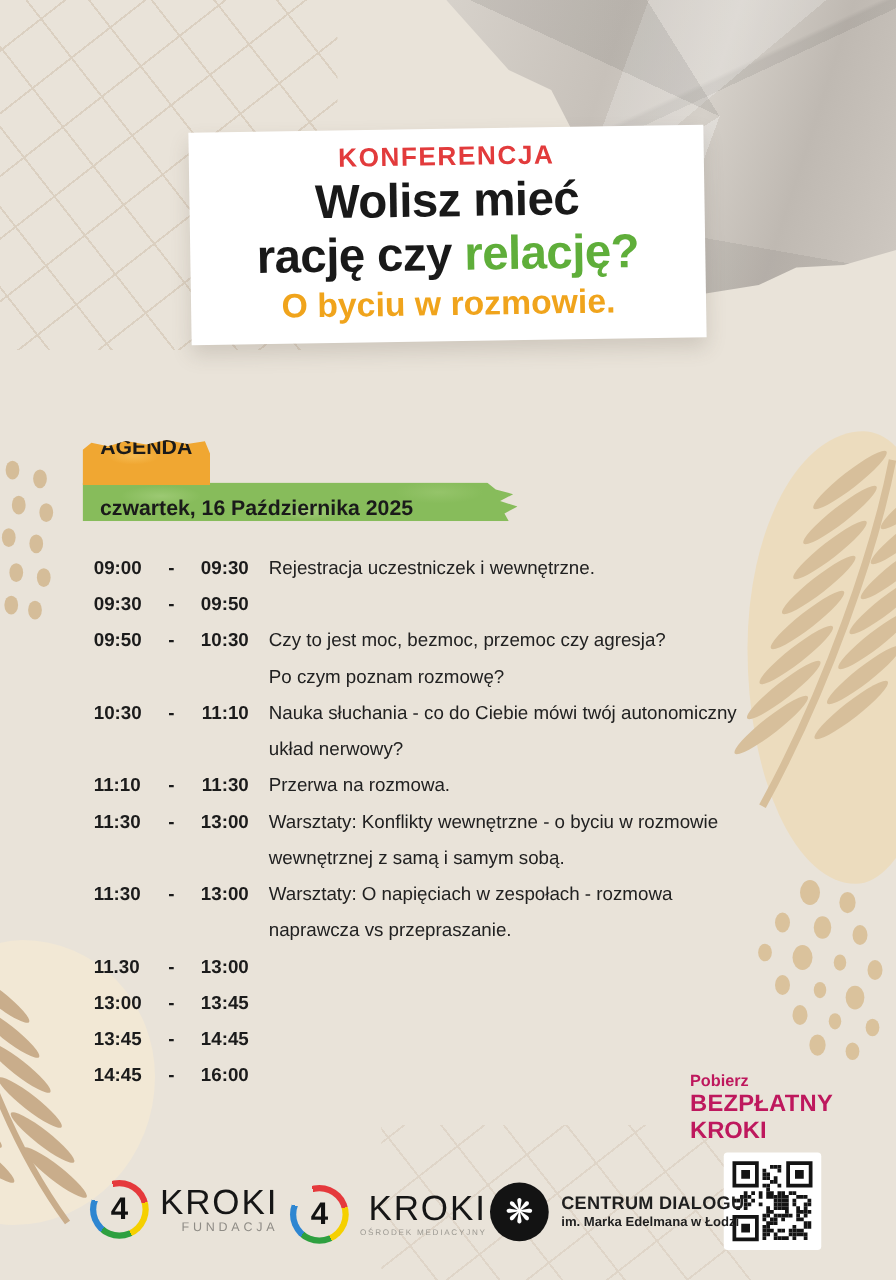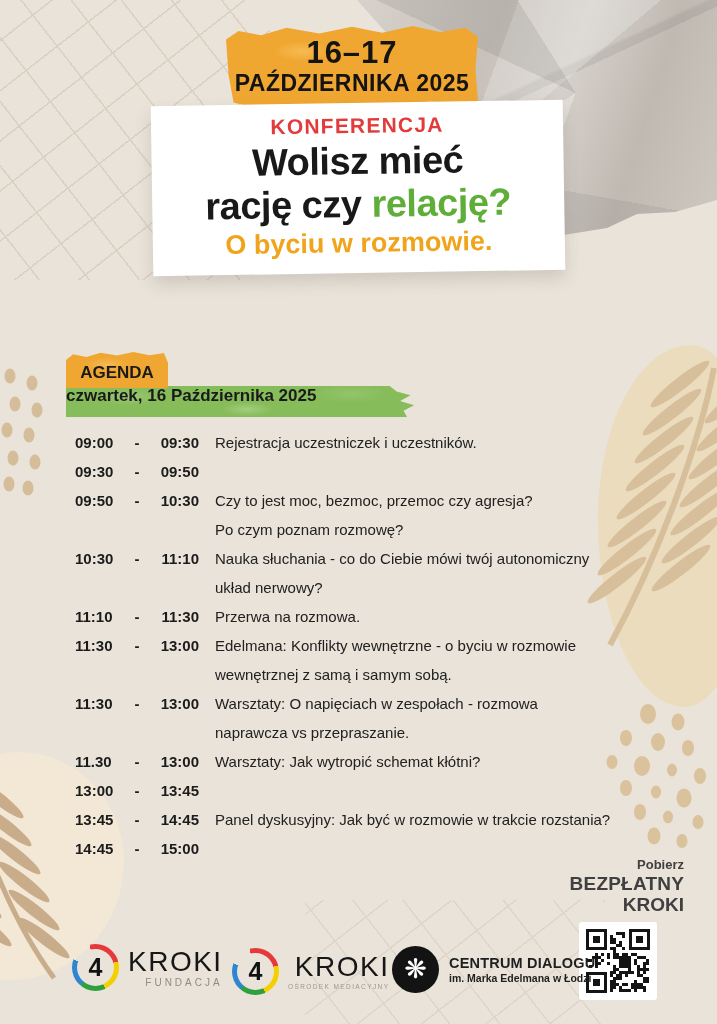--- a/index.html
+++ b/index.html
@@ -69,41 +69,41 @@
   }
   
   .agenda-tag{
     position:absolute;z-index:6;left:66px;top:352px;width:102px;height:36px;
     background:#f0a732;
     background-image:radial-gradient(30px 10px at 40% 35%, #f6bb52 0%, transparent 70%);
     clip-path:polygon(0 22%,7% 6%,20% 14%,34% 2%,50% 10%,66% 0,82% 9%,96% 3%,100% 30%,100% 100%,0 100%);
     font-size:17px;font-weight:800;color:#1a1a1a;
     padding-left:0;display:flex;align-items:flex-end;justify-content:center;
   }
-  .agenda-tag span{margin-bottom:5px;}
+  .agenda-tag span{margin-bottom:20px;}
   .day-band{
     position:absolute;z-index:5;left:66px;top:386px;width:348px;height:31px;
     background-color:#87bc5b;
     background-image:
       radial-gradient(46px 12px at 18% 35%, #9cc973 0%, transparent 70%),
       radial-gradient(36px 10px at 52% 75%, #a4ce7c 0%, transparent 70%),
       radial-gradient(50px 13px at 82% 25%, #95c46a 0%, transparent 70%);
     clip-path:polygon(0 0,93% 0,95% 18%,99% 30%,96% 48%,100% 62%,97% 80%,98% 100%,0 100%);
-    display:flex;align-items:flex-start;
-    font-size:17px;font-weight:800;color:#1a1a1a;box-sizing:border-box;
-  }
-  
-  .schedule{position:absolute;z-index:5;left:75px;top:428px;width:575px;}
+    display:flex;align-items:flex-end;
+    font-size:17px;font-weight:800;color:#1a1a1a;padding-left:14px;box-sizing:border-box;
+  }
+  
+  .schedule{position:absolute;z-index:5;left:75px;top:440px;width:575px;}
   .row{display:flex;align-items:flex-start;line-height:29px;font-size:15px;}
   .t-start{width:48px;font-weight:700;color:#1b1b1b;}
   .t-dash{width:28px;text-align:center;font-weight:700;color:#1b1b1b;}
   .t-end{width:48px;text-align:right;font-weight:700;color:#1b1b1b;}
   .t-desc{margin-left:16px;white-space:pre-line;color:#212121;}
   
-  .ticket{position:absolute;z-index:5;left:552px;top:857px;width:132px;text-align:right;color:#404040;}
+  .ticket{position:absolute;z-index:5;left:552px;top:857px;width:132px;text-align:left;color:#be185d;}
   .ticket-l1{font-size:13px;font-weight:700;line-height:16px;}
   .ticket-l2{font-size:19px;font-weight:800;line-height:21px;letter-spacing:.2px;}
   .ticket-l3{font-size:19px;font-weight:800;line-height:21px;}
   .qr{position:absolute;z-index:5;left:579px;top:922px;width:78px;height:78px;background:#fff;border-radius:3px;}
   .qr .modules{position:absolute;left:7px;top:7px;width:64px;height:64px;}
   .qr .m{position:absolute;width:3px;height:3px;background:#141414;}
   .finder{position:absolute;width:15px;height:15px;border:3px solid #141414;}
   .finder:after{content:"";position:absolute;left:4px;top:4px;width:7px;height:7px;background:#141414;}
   .f-tl{left:0;top:0;} .f-tr{right:0;top:0;} .f-bl{left:0;bottom:0;}
   
@@ -205,24 +205,20 @@
       <ellipse cx="56" cy="92" rx="5" ry="6.5"></ellipse>
         <ellipse cx="84" cy="98" rx="7.5" ry="9.5"></ellipse>
       <ellipse cx="40" cy="112" rx="6" ry="8"></ellipse>
         <ellipse cx="68" cy="117" rx="5" ry="6.5"></ellipse>
       <ellipse cx="98" cy="122" rx="5.5" ry="7"></ellipse>
         <ellipse cx="54" cy="136" rx="6.5" ry="8.5"></ellipse>
       <ellipse cx="82" cy="141" rx="5.5" ry="7"></ellipse>
     </g>
   </svg>
 
-  <div class="date-banner">
-    <div class="date-line1">16–17</div>
-    <div class="date-line2">PAŹDZIERNIKA 2025</div>
-  </div>
 
   <div class="title-card">
     <div class="kicker">KONFERENCJA</div>
     <div class="title-l1">Wolisz mieć</div>
     <div class="title-l2"><span>rację czy </span><span class="title-green">relację?</span></div>
     <div class="subtitle">O byciu w rozmowie.</div>
   </div>
 
 
   <div class="agenda-tag">
@@ -231,21 +227,21 @@
   <div class="day-band">
       <span>czwartek, 16 Października 2025</span>
     </div>
 
   <div class="schedule">
 
       <div class="row">
         <span class="t-start">09:00</span>
         <span class="t-dash">-</span>
         <span class="t-end">09:30</span>
-        <span class="t-desc">Rejestracja uczestniczek i uczestników.</span>
+        <span class="t-desc">Rejestracja uczestniczek i wewnętrzne.</span>
       </div>
 
       <div class="row">
         <span class="t-start">09:30</span>
         <span class="t-dash">-</span>
         <span class="t-end">09:50</span>
       </div>
 
       <div class="row">
         <span class="t-start">09:50</span>
@@ -267,56 +263,54 @@
         <span class="t-start">11:10</span>
         <span class="t-dash">-</span>
         <span class="t-end">11:30</span>
         <span class="t-desc">Przerwa na rozmowa.</span>
       </div>
 
       <div class="row">
         <span class="t-start">11:30</span>
         <span class="t-dash">-</span>
         <span class="t-end">13:00</span>
-        <span class="t-desc">Edelmana: Konflikty wewnętrzne - o byciu w rozmowie
+        <span class="t-desc">Warsztaty: Konflikty wewnętrzne - o byciu w rozmowie
 wewnętrznej z samą i samym sobą.</span>
       </div>
 
       <div class="row">
         <span class="t-start">11:30</span>
         <span class="t-dash">-</span>
         <span class="t-end">13:00</span>
         <span class="t-desc">Warsztaty: O napięciach w zespołach - rozmowa
 naprawcza vs przepraszanie.</span>
       </div>
 
       <div class="row">
         <span class="t-start">11.30</span>
         <span class="t-dash">-</span>
         <span class="t-end">13:00</span>
-        <span class="t-desc">Warsztaty: Jak wytropić schemat kłótni?</span>
       </div>
 
       <div class="row">
         <span class="t-start">13:00</span>
         <span class="t-dash">-</span>
         <span class="t-end">13:45</span>
       </div>
 
       <div class="row">
         <span class="t-start">13:45</span>
         <span class="t-dash">-</span>
         <span class="t-end">14:45</span>
-        <span class="t-desc">Panel dyskusyjny: Jak być w rozmowie w trakcie rozstania?</span>
       </div>
 
       <div class="row">
         <span class="t-start">14:45</span>
         <span class="t-dash">-</span>
-        <span class="t-end">15:00</span>
+        <span class="t-end">16:00</span>
       </div>
     </div>
 
   <div class="ticket">
     <div class="ticket-l1">Pobierz</div>
     <div class="ticket-l2">BEZPŁATNY</div>
     <div class="ticket-l3">KROKI</div>
   </div>
   <div class="qr">
     <div class="modules">

